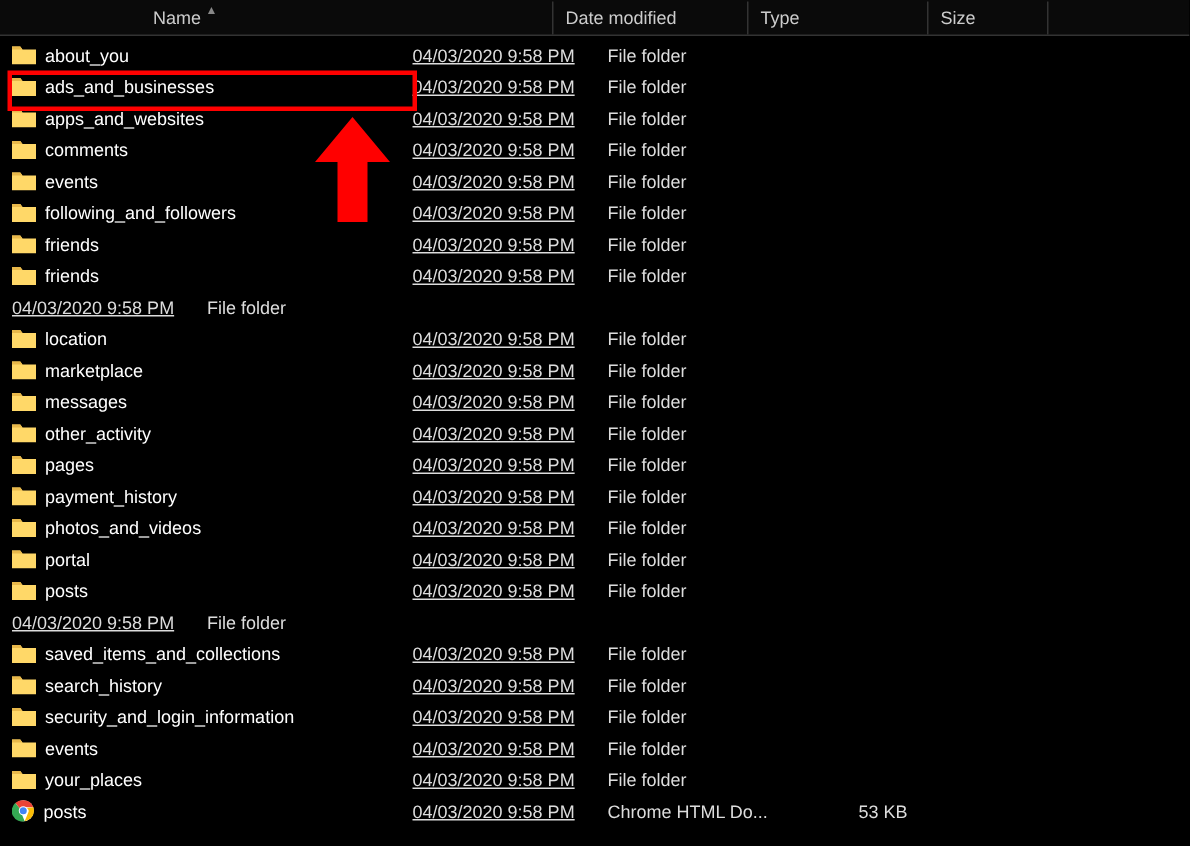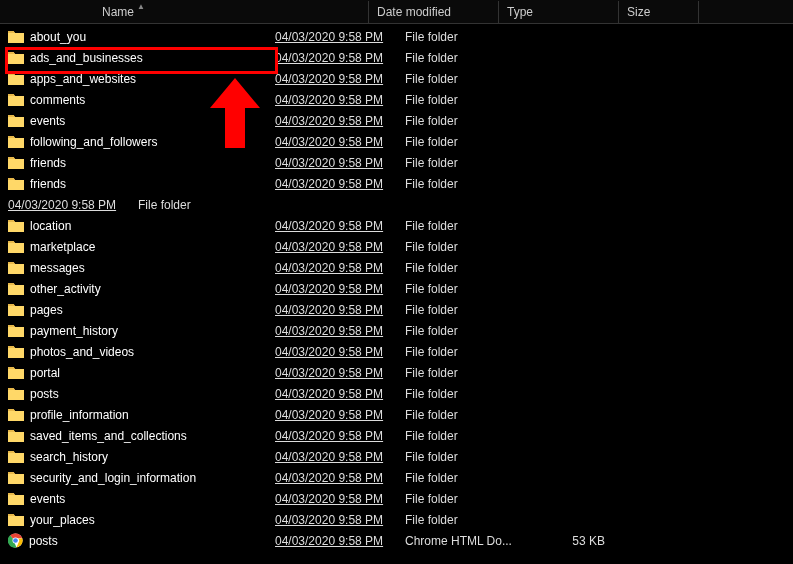--- a/index.html
+++ b/index.html
@@ -313,27 +313,20 @@
           <path d="M0 2 L0 13 L16 13 L16 3 L7 3 L5.5 1 L0 1 Z" fill="#ffd868"></path>
           <path d="M0 1 L5.5 1 L7 3 L0 3 Z" fill="#e8b84a"></path>
         </svg>
         <span>posts</span>
       </div>
       <div class="cell-date">04/03/2020 9:58 PM</div>
       <div class="cell-type">File folder</div>
       <div class="cell-size"></div>
     </div>
     <div class="row">
-      <div class="cell-name">
-        <svg class="folder-icon" viewBox="0 0 16 13">
-          <path d="M0 2 L0 13 L16 13 L16 3 L7 3 L5.5 1 L0 1 Z" fill="#ffd868"></path>
-          <path d="M0 1 L5.5 1 L7 3 L0 3 Z" fill="#e8b84a"></path>
-        </svg>
-        <span>profile_information</span>
-      </div>
       <div class="cell-date">04/03/2020 9:58 PM</div>
       <div class="cell-type">File folder</div>
       <div class="cell-size"></div>
     </div>
     <div class="row">
       <div class="cell-name">
         <svg class="folder-icon" viewBox="0 0 16 13">
           <path d="M0 2 L0 13 L16 13 L16 3 L7 3 L5.5 1 L0 1 Z" fill="#ffd868"></path>
           <path d="M0 1 L5.5 1 L7 3 L0 3 Z" fill="#e8b84a"></path>
         </svg>

